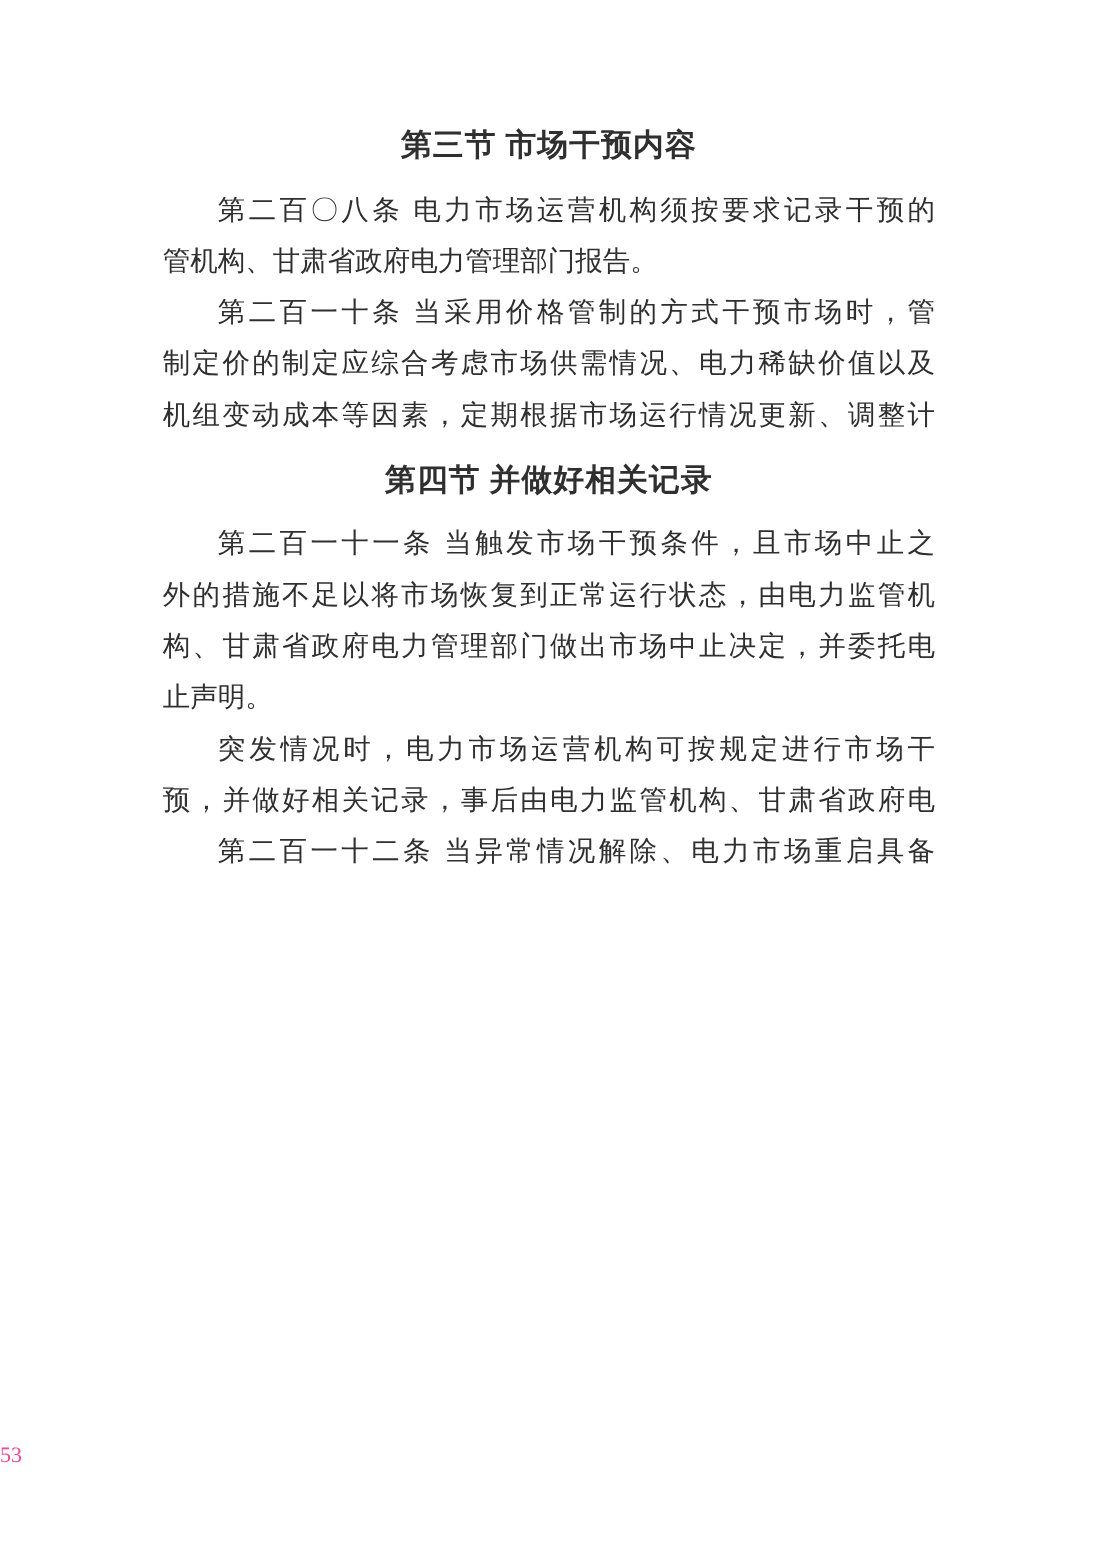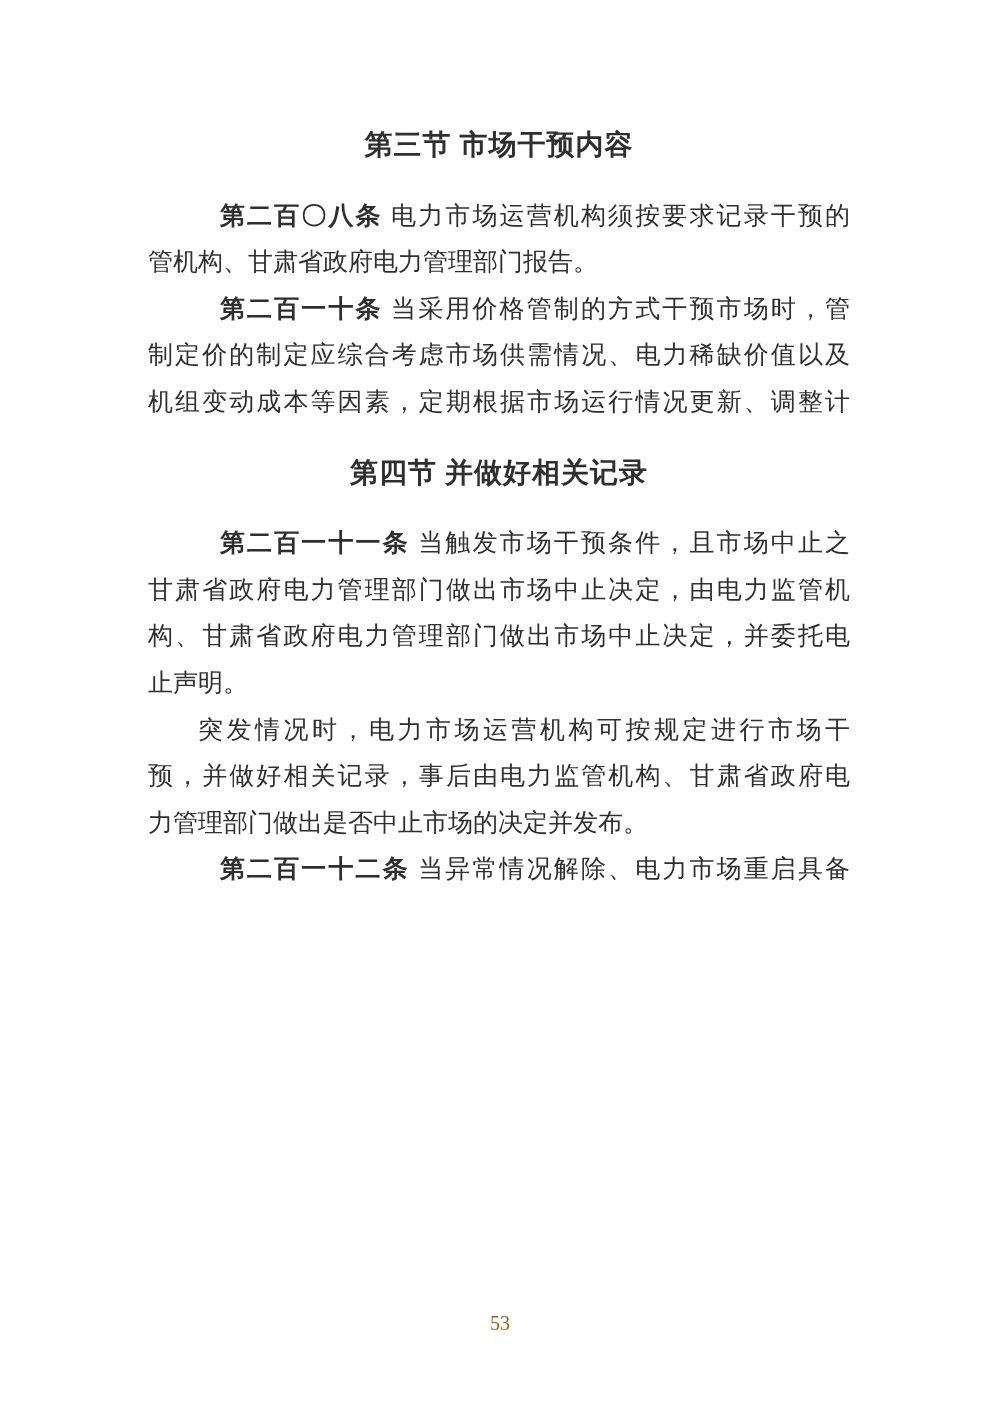--- a/index.html
+++ b/index.html
@@ -16,73 +16,71 @@
     position: absolute;
     left: 148px;
     top: 98px;
     width: 702px;
   }
   .heading {
     font-size: 28px;
     font-weight: bold;
     text-align: center;
     line-height: 46.6px;
-    margin: 24px 0;
+    margin: 12px 0;
     letter-spacing: 1px;
   }
   .para { margin: 0; }
   .line {
     font-size: 25px;
     line-height: 46.6px;
     height: 46.6px;
     white-space: normal;
     overflow: hidden;
   }
   .line.fill {
     text-align: justify;
     text-align-last: justify;
   }
   .line.indent { padding-left: 50px; }
-  .b { font-weight: bold; margin-left: 22px; }
+  .b { font-weight: normal; }
   .pageno {
     position: absolute;
     top: 1308px;
     left: 0;
     width: 100%;
-    text-align: center;
     font-size: 20px;
     line-height: 30px;
-    color: #a16207;
+    color: #ec4899;
   }
 </style>
 </head>
 <body>
 
 <div class="page">
   <div class="content">
       <div class="heading">第三节 市场干预内容</div>
       <div class="para">
         <div class="line fill indent"><span class="b">第二百〇八条</span> 电力市场运营机构须按要求记录干预的</div>
         <div class="line">管机构、甘肃省政府电力管理部门报告。</div>
       </div>
       <div class="para">
         <div class="line fill indent"><span class="b">第二百一十条</span> 当采用价格管制的方式干预市场时，管</div>
         <div class="line fill">制定价的制定应综合考虑市场供需情况、电力稀缺价值以及</div>
         <div class="line fill">机组变动成本等因素，定期根据市场运行情况更新、调整计</div>
       </div>
       <div class="heading">第四节 并做好相关记录</div>
       <div class="para">
         <div class="line fill indent"><span class="b">第二百一十一条</span> 当触发市场干预条件，且市场中止之</div>
-        <div class="line fill">甘肃省政府电力管理部门做出市场中止决定，由电力监管机</div>
+        <div class="line fill">外的措施不足以将市场恢复到正常运行状态，由电力监管机</div>
         <div class="line fill">构、甘肃省政府电力管理部门做出市场中止决定，并委托电</div>
         <div class="line">止声明。</div>
       </div>
       <div class="para">
         <div class="line fill indent">突发情况时，电力市场运营机构可按规定进行市场干</div>
         <div class="line fill">预，并做好相关记录，事后由电力监管机构、甘肃省政府电</div>
-        <div class="line">力管理部门做出是否中止市场的决定并发布。</div>
       </div>
       <div class="para">
         <div class="line fill indent"><span class="b">第二百一十二条</span> 当异常情况解除、电力市场重启具备</div>
       </div>
     </div>
   <div class="pageno">53</div>
 </div>
 
 </body></html>

